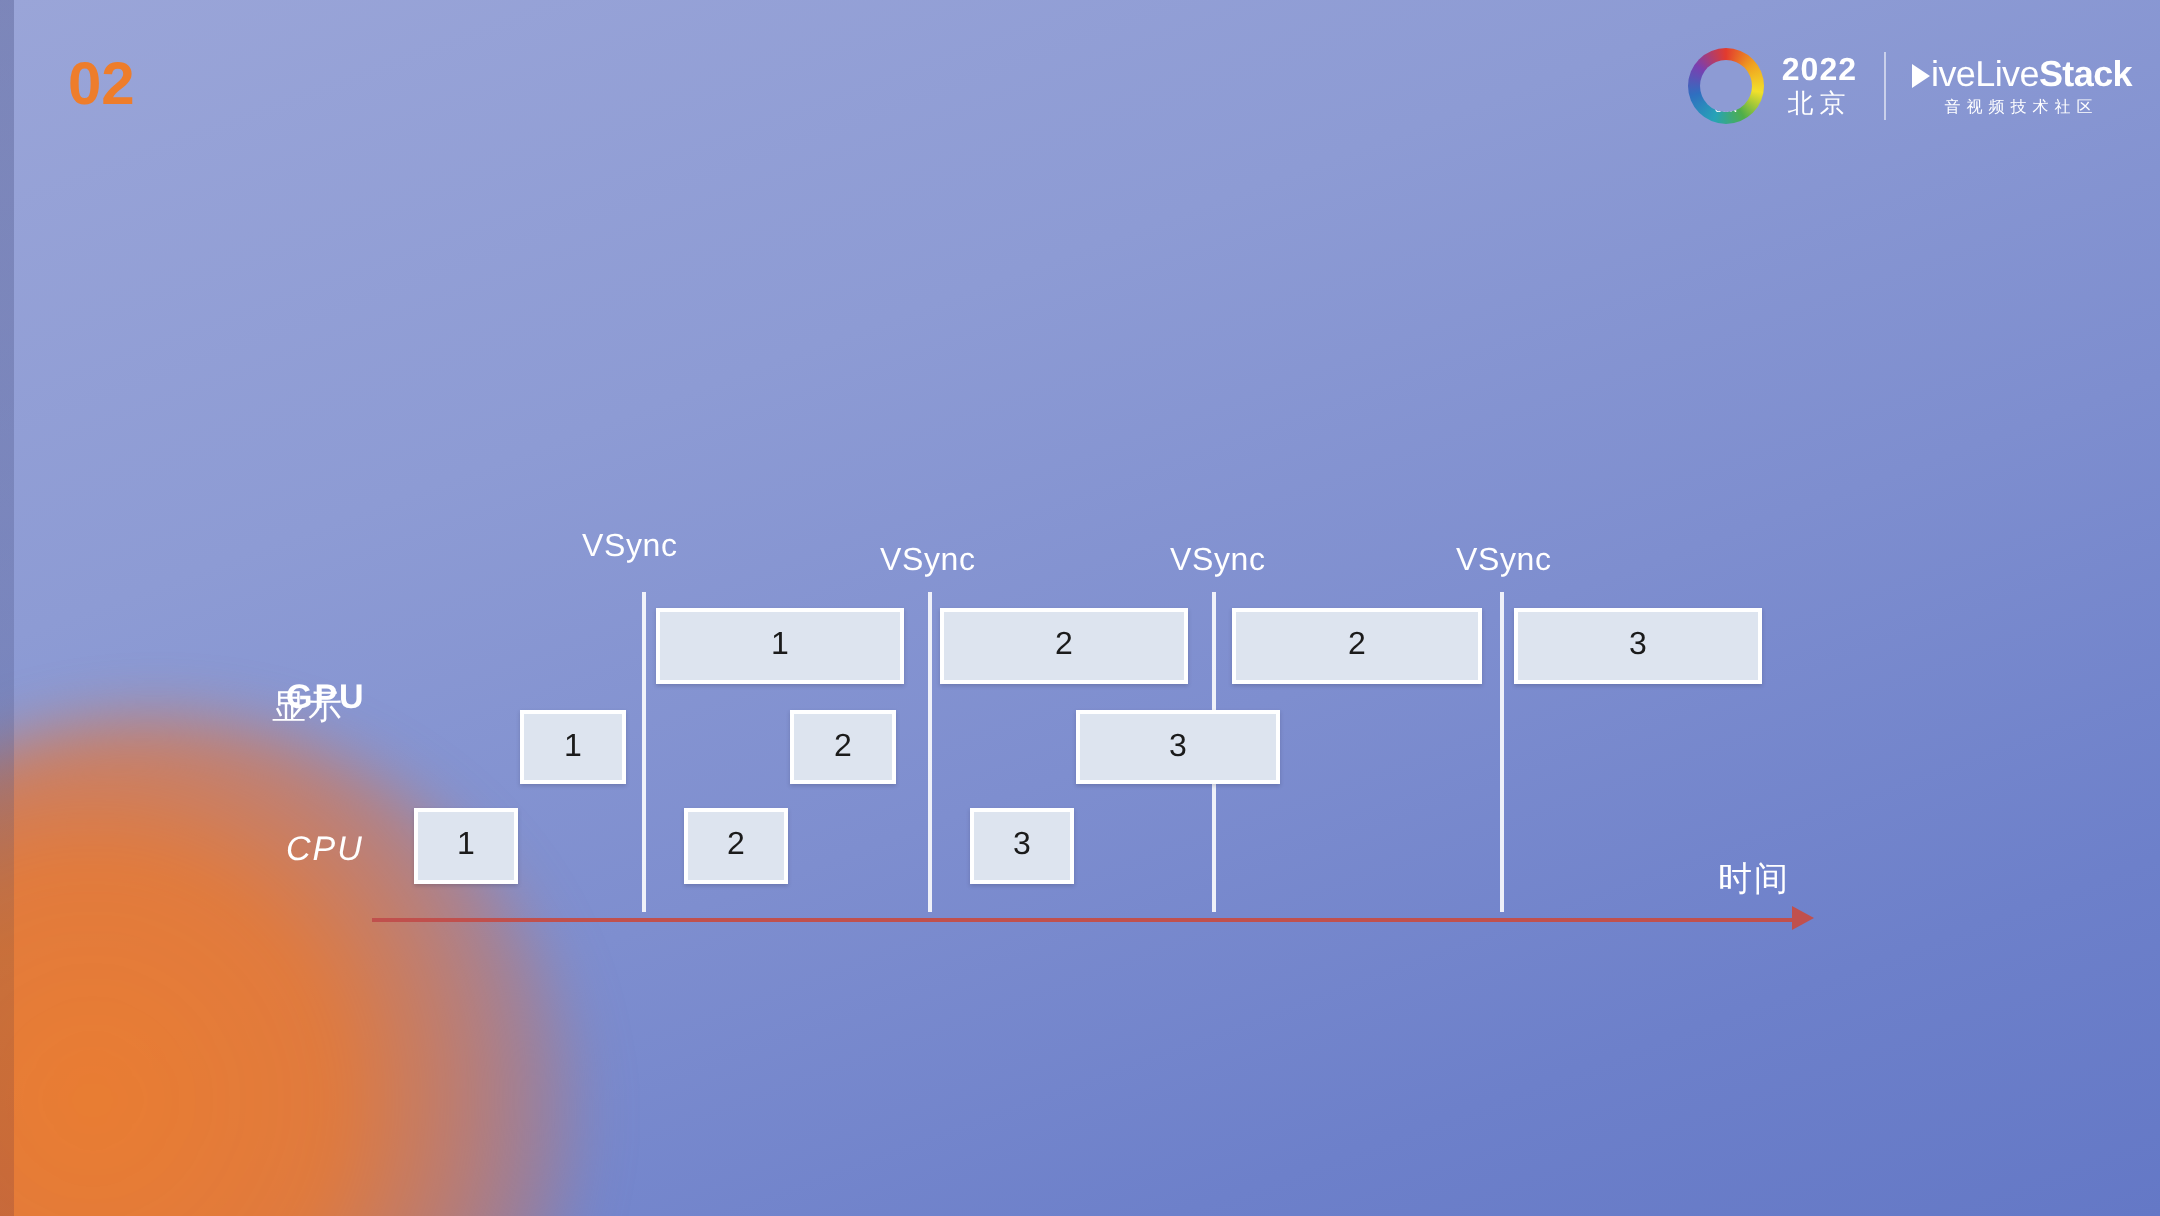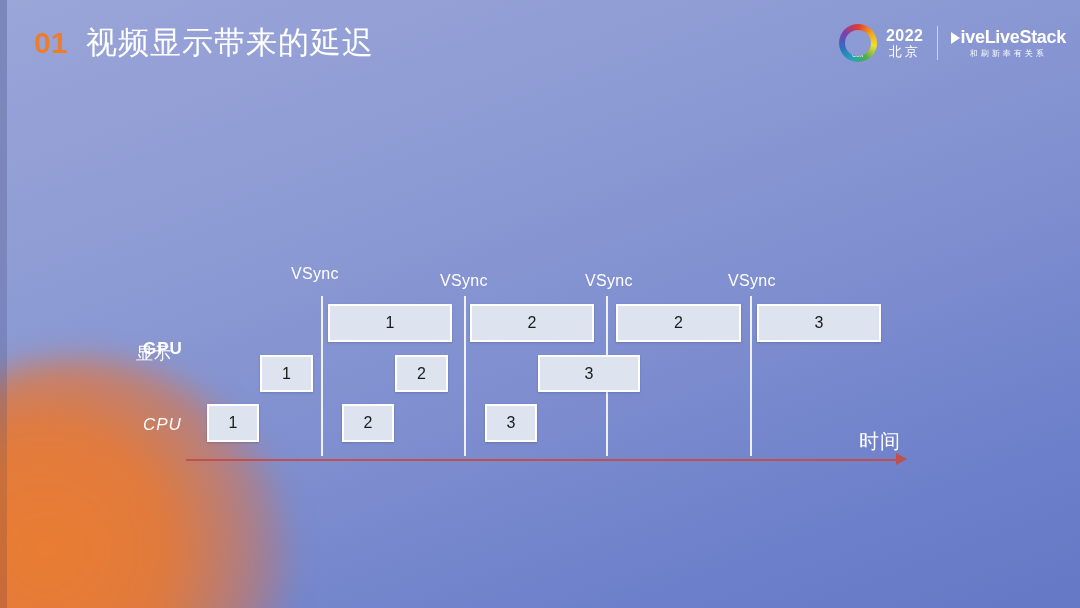--- a/index.html
+++ b/index.html
@@ -79,21 +79,21 @@
     margin-left: 9px; color: #ffffff; line-height: 1.05; text-align: center;
   }
   #logo-year .yr { font-size: 16px; font-weight: bold; letter-spacing: .5px; }
   #logo-year .city { font-size: 13px; letter-spacing: 3px; }
   #logo-div {
     width: 1px; height: 34px; background: rgba(255,255,255,0.55);
     margin: 0 13px;
   }
   #logo-lvs { color: #ffffff; line-height: 1.1; }
   #logo-lvs .lvs-main { font-size: 18px; letter-spacing: -0.3px; white-space: nowrap; }
-  #logo-lvs .lvs-main .lite { font-weight: 700; }
+  #logo-lvs .lvs-main .lite { font-weight: 400; }
   #logo-lvs .lvs-main .bold { font-weight: bold; margin-top: 36px; }
   #logo-lvs .lvs-sub {
     font-size: 8px; letter-spacing: 3px; text-align: center;
     margin-top: 2px; white-space: nowrap;
   }
   .lvs-play {
     display: inline-block; width: 0; height: 0; vertical-align: -1px;
     border-top: 6px solid transparent; border-bottom: 6px solid transparent;
     border-left: 9px solid #ffffff; margin-right: 1px;
   }
@@ -131,47 +131,46 @@
   }
   #axis-head {
     position: absolute; left: 896px; top: 453px;
     width: 0; height: 0;
     border-top: 6px solid transparent;
     border-bottom: 6px solid transparent;
     border-left: 11px solid #c0504d;
   }
   #time-label {
     position: absolute; left: 859px; top: 428px;
-    color: #ffffff; font-size: 20px; letter-spacing: 1px;
+    color: #ffffff; font-size: 17px; letter-spacing: 1px;
   }
 </style>
 </head>
 <body>
 
 <div id="slide">
 
   <div id="glow"></div>
   <div id="leftedge"></div>
 
   <div id="header">
-    <div id="num07">01</div>
-    <div id="slide-title">视频显示带来的延迟</div>
+    <div id="num07">02</div>
 
     <div id="logo-wrap">
       <div id="logo-badge">
         <div id="logo-badge-inner">Live Video Stack CON</div>
       </div>
       <div id="logo-year">
         <div class="yr">2022</div>
         <div class="city">北京</div>
       </div>
       <div id="logo-div"></div>
       <div id="logo-lvs">
         <div class="lvs-main"><span class="lvs-play"></span><span class="lite">ive</span><span class="lite">Live</span><span class="bold">Stack</span></div>
-        <div class="lvs-sub">和刷新率有关系</div>
+        <div class="lvs-sub">音视频技术社区</div>
       </div>
     </div>
   </div>
 
 
   <div id="diagram">
     <div id="diagram-dynamic">
         <div class="vline" style="left: 321px; top: 296px; height: 160px;"></div>
         <div class="vsync-label" style="left: 291px; top: 265px;">VSync</div>
         <div class="vline" style="left: 464px; top: 296px; height: 160px;"></div>

